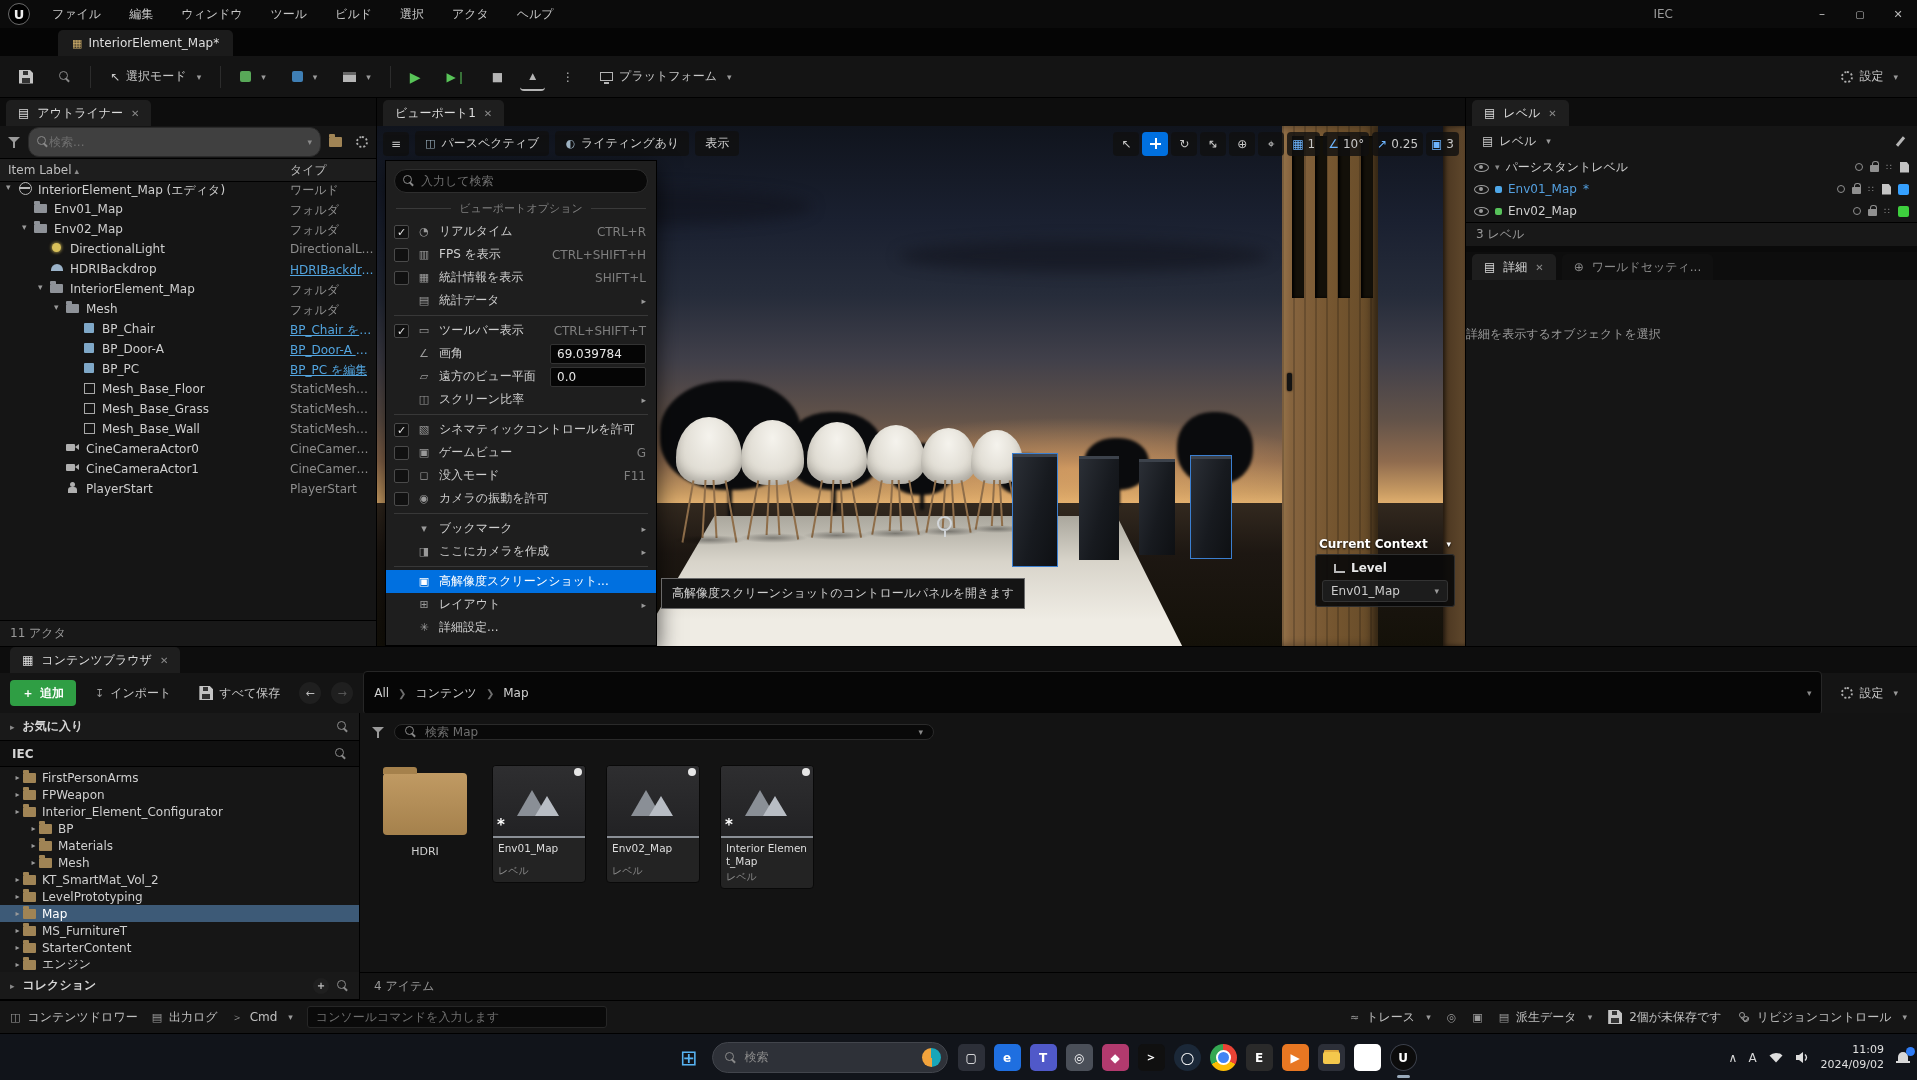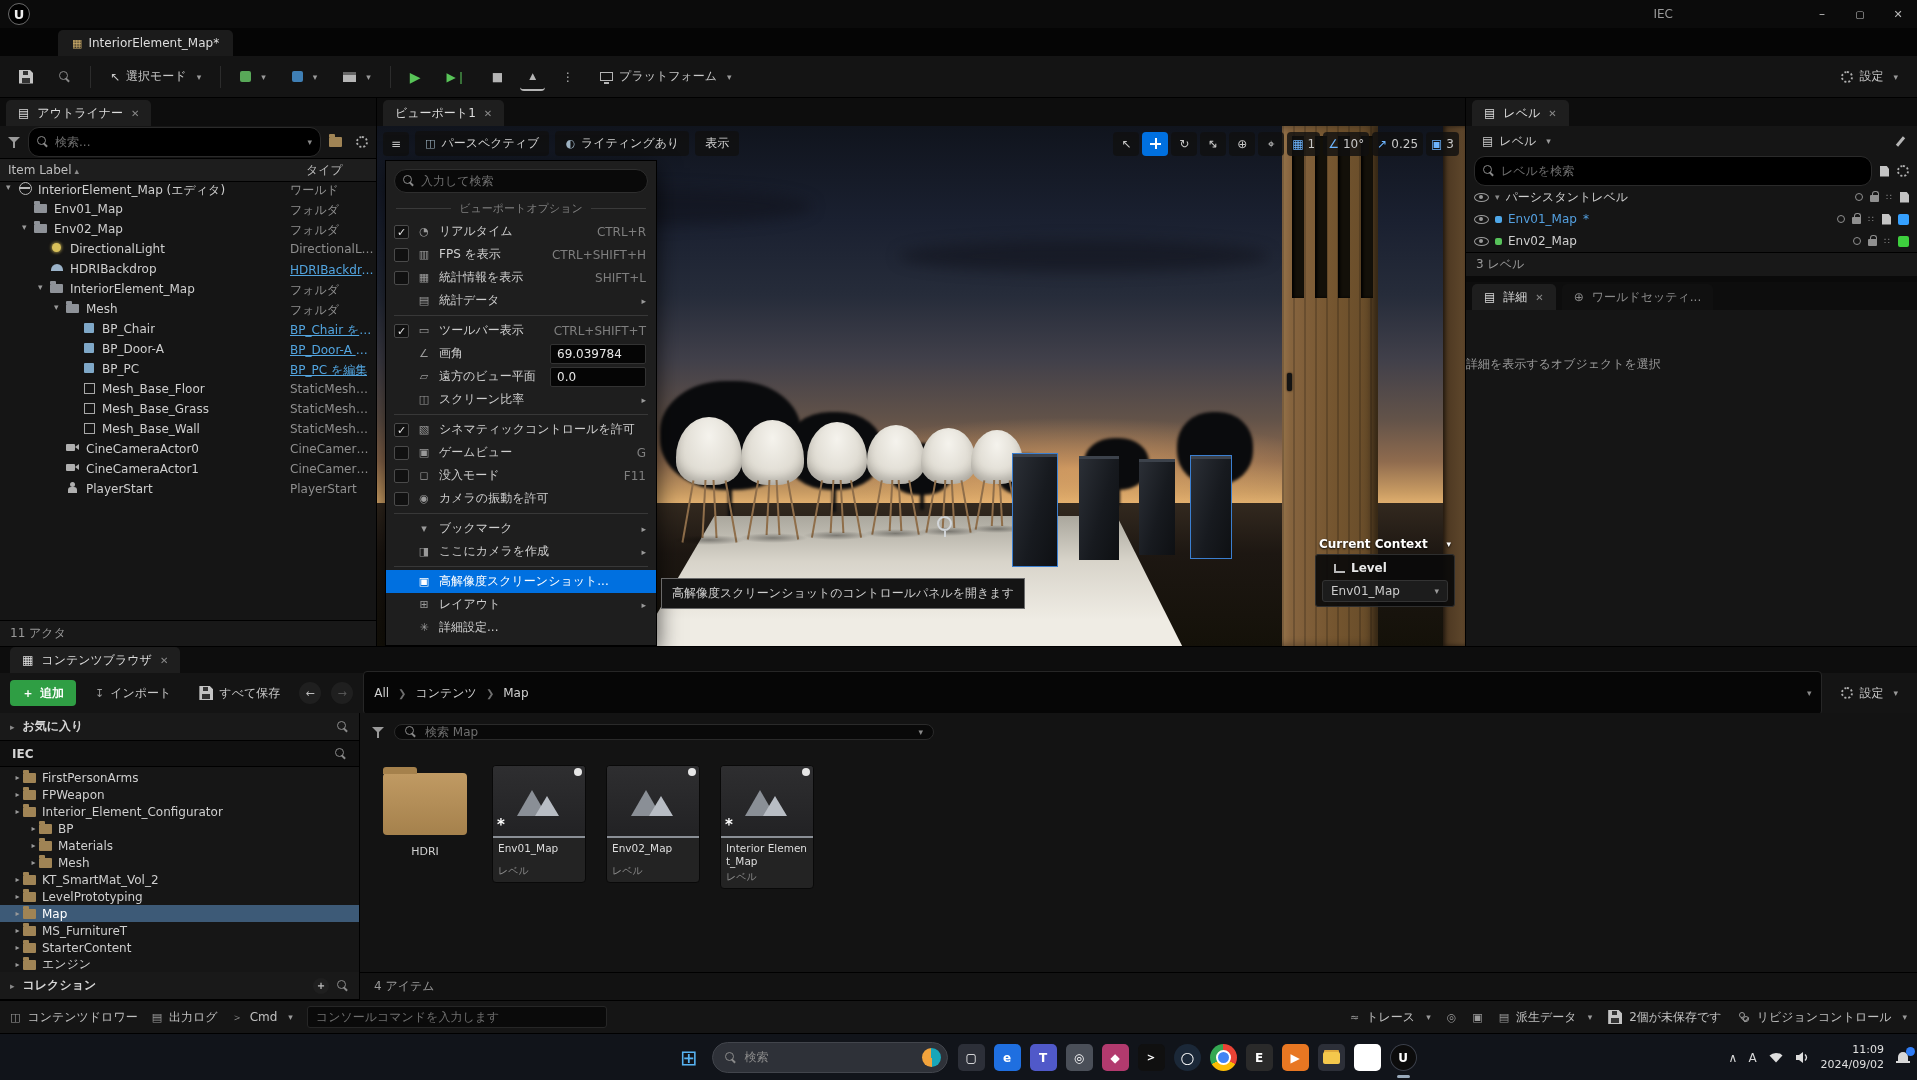--- a/index.html
+++ b/index.html
@@ -52,24 +52,24 @@
   
   .main{position:absolute;top:98px;left:0;right:0;height:548px;display:flex;z-index:40}
   .panel-tabs{height:28px;background:#0d0d0d;display:flex;align-items:flex-end;flex:none}
   .ptab{height:26px;background:#1e1e1e;border-radius:5px 5px 0 0;display:flex;align-items:center;gap:8px;padding:0 12px;color:#ddd;margin-left:6px}
   .ptab.inactive{background:#101010;color:#8a8a8a}
   .ptab .x{color:#8a8a8a;font-size:10px}
 
   
   .outliner{width:377px;flex:none;background:#151515;border-right:1px solid #000;display:flex;flex-direction:column;overflow:hidden}
   .ol-toolbar{height:32px;display:flex;align-items:center;gap:8px;padding:0 8px;flex:none}
-  .searchbox{flex:1;height:30px;background:#000000;border:1px solid #2a2a2a;border-radius:11px;display:flex;align-items:center;gap:6px;padding:0 8px}
+  .searchbox{flex:1;height:30px;background:#404040;border:1px solid #2a2a2a;border-radius:11px;display:flex;align-items:center;padding:0 8px}
   .ol-head{height:24px;background:#1d1d1d;border-top:1px solid #000;border-bottom:1px solid #000;display:flex;align-items:center;padding:0 8px;color:#bdbdbd;flex:none}
   .ol-head .hl::after{content:" ▴";font-size:9px;color:#8a8a8a}
-  .ol-head .ht{position:absolute;left:306px}
+  .ol-head .ht{position:absolute;left:290px}
   .ol-rows{flex:1;overflow:hidden}
   .ol-row{height:20px;display:flex;align-items:flex-start;padding-right:4px;position:relative}
   .ind-0{width:6px}.ind-1{width:22px}.ind-2{width:38px}.ind-3{width:54px}.ind-4{width:70px}
   .ol-caret{width:12px;color:#9a9a9a;font-size:9px;flex:none}
   .c-open::before{content:"▾"} .c-none::before{content:""}
   .oicon{width:14px;height:12px;margin-right:6px;flex:none;position:relative;display:inline-block}
   .oi-world::before{content:'';position:absolute;left:1px;top:0;width:11px;height:11px;border:1.5px solid #b8b8b8;border-radius:50%}
   .oi-world::after{content:'';position:absolute;left:1px;top:5px;width:11px;height:1.5px;background:#b8b8b8}
   .oi-folder::before,.oi-folder-open::before{content:'';position:absolute;left:0;top:2px;width:13px;height:9px;background:#8e9298;border-radius:1px}
   .oi-folder::after,.oi-folder-open::after{content:'';position:absolute;left:0;top:-1px;width:6px;height:3px;background:#8e9298;border-radius:1px 1px 0 0}
@@ -252,20 +252,31 @@
   .belldot{position:relative;width:16px;height:16px}
   .belldot::before{content:'';position:absolute;left:3px;top:2px;width:10px;height:9px;background:#d8d8d8;border-radius:5px 5px 0 0}
   .belldot::after{content:'';position:absolute;left:1px;top:11px;width:14px;height:2px;background:#d8d8d8}
   .bluebadge{position:absolute;right:-4px;top:-3px;width:9px;height:9px;border-radius:50%;background:#2f7df6}
 </style>
 </head>
 <body>
 
 <div class="menubar">
   <div class="ue-logo">U</div>
+  <div class="mb-items">
+
+  <span class="mb-item">ファイル</span>
+      <span class="mb-item">編集</span>
+      <span class="mb-item">ウィンドウ</span>
+      <span class="mb-item">ツール</span>
+      <span class="mb-item">ビルド</span>
+      <span class="mb-item">選択</span>
+      <span class="mb-item">アクタ</span>
+      <span class="mb-item">ヘルプ</span>
+    </div>
   <div class="mb-right">
     <span class="mb-project">IEC</span>
     <span class="wc wc-min"></span>
     <span class="wc wc-max"></span>
     <span class="wc wc-close"></span>
   </div>
 </div>
 
 <div class="tabbar">
   <div class="asset-tab">
@@ -847,28 +858,20 @@
         </div>
       </div>
       <div class="lv-toolbar">
         <span class="lv-btn ddv">
             <span class="picn">▤</span>
             <span>レベル</span>
           </span>
         <span style="margin-left:auto"></span>
         <span class="pencil"></span>
       </div>
-      <div class="lv-search">
-        <div class="searchbox">
-          <span class="mag"></span>
-          <input placeholder="レベルを検索" style="">
-        </div>
-        <span class="page"></span>
-        <span class="gear"></span>
-      </div>
       <div>
 
           <div class="lv-row">
             <span class="eye"></span>
             <span class="dim" style="font-size:9px">▾</span>
 
             <span class="lv-name">パーシスタントレベル</span>
 
             <span class="lv-icons">
               <span class="bulb"></span>

